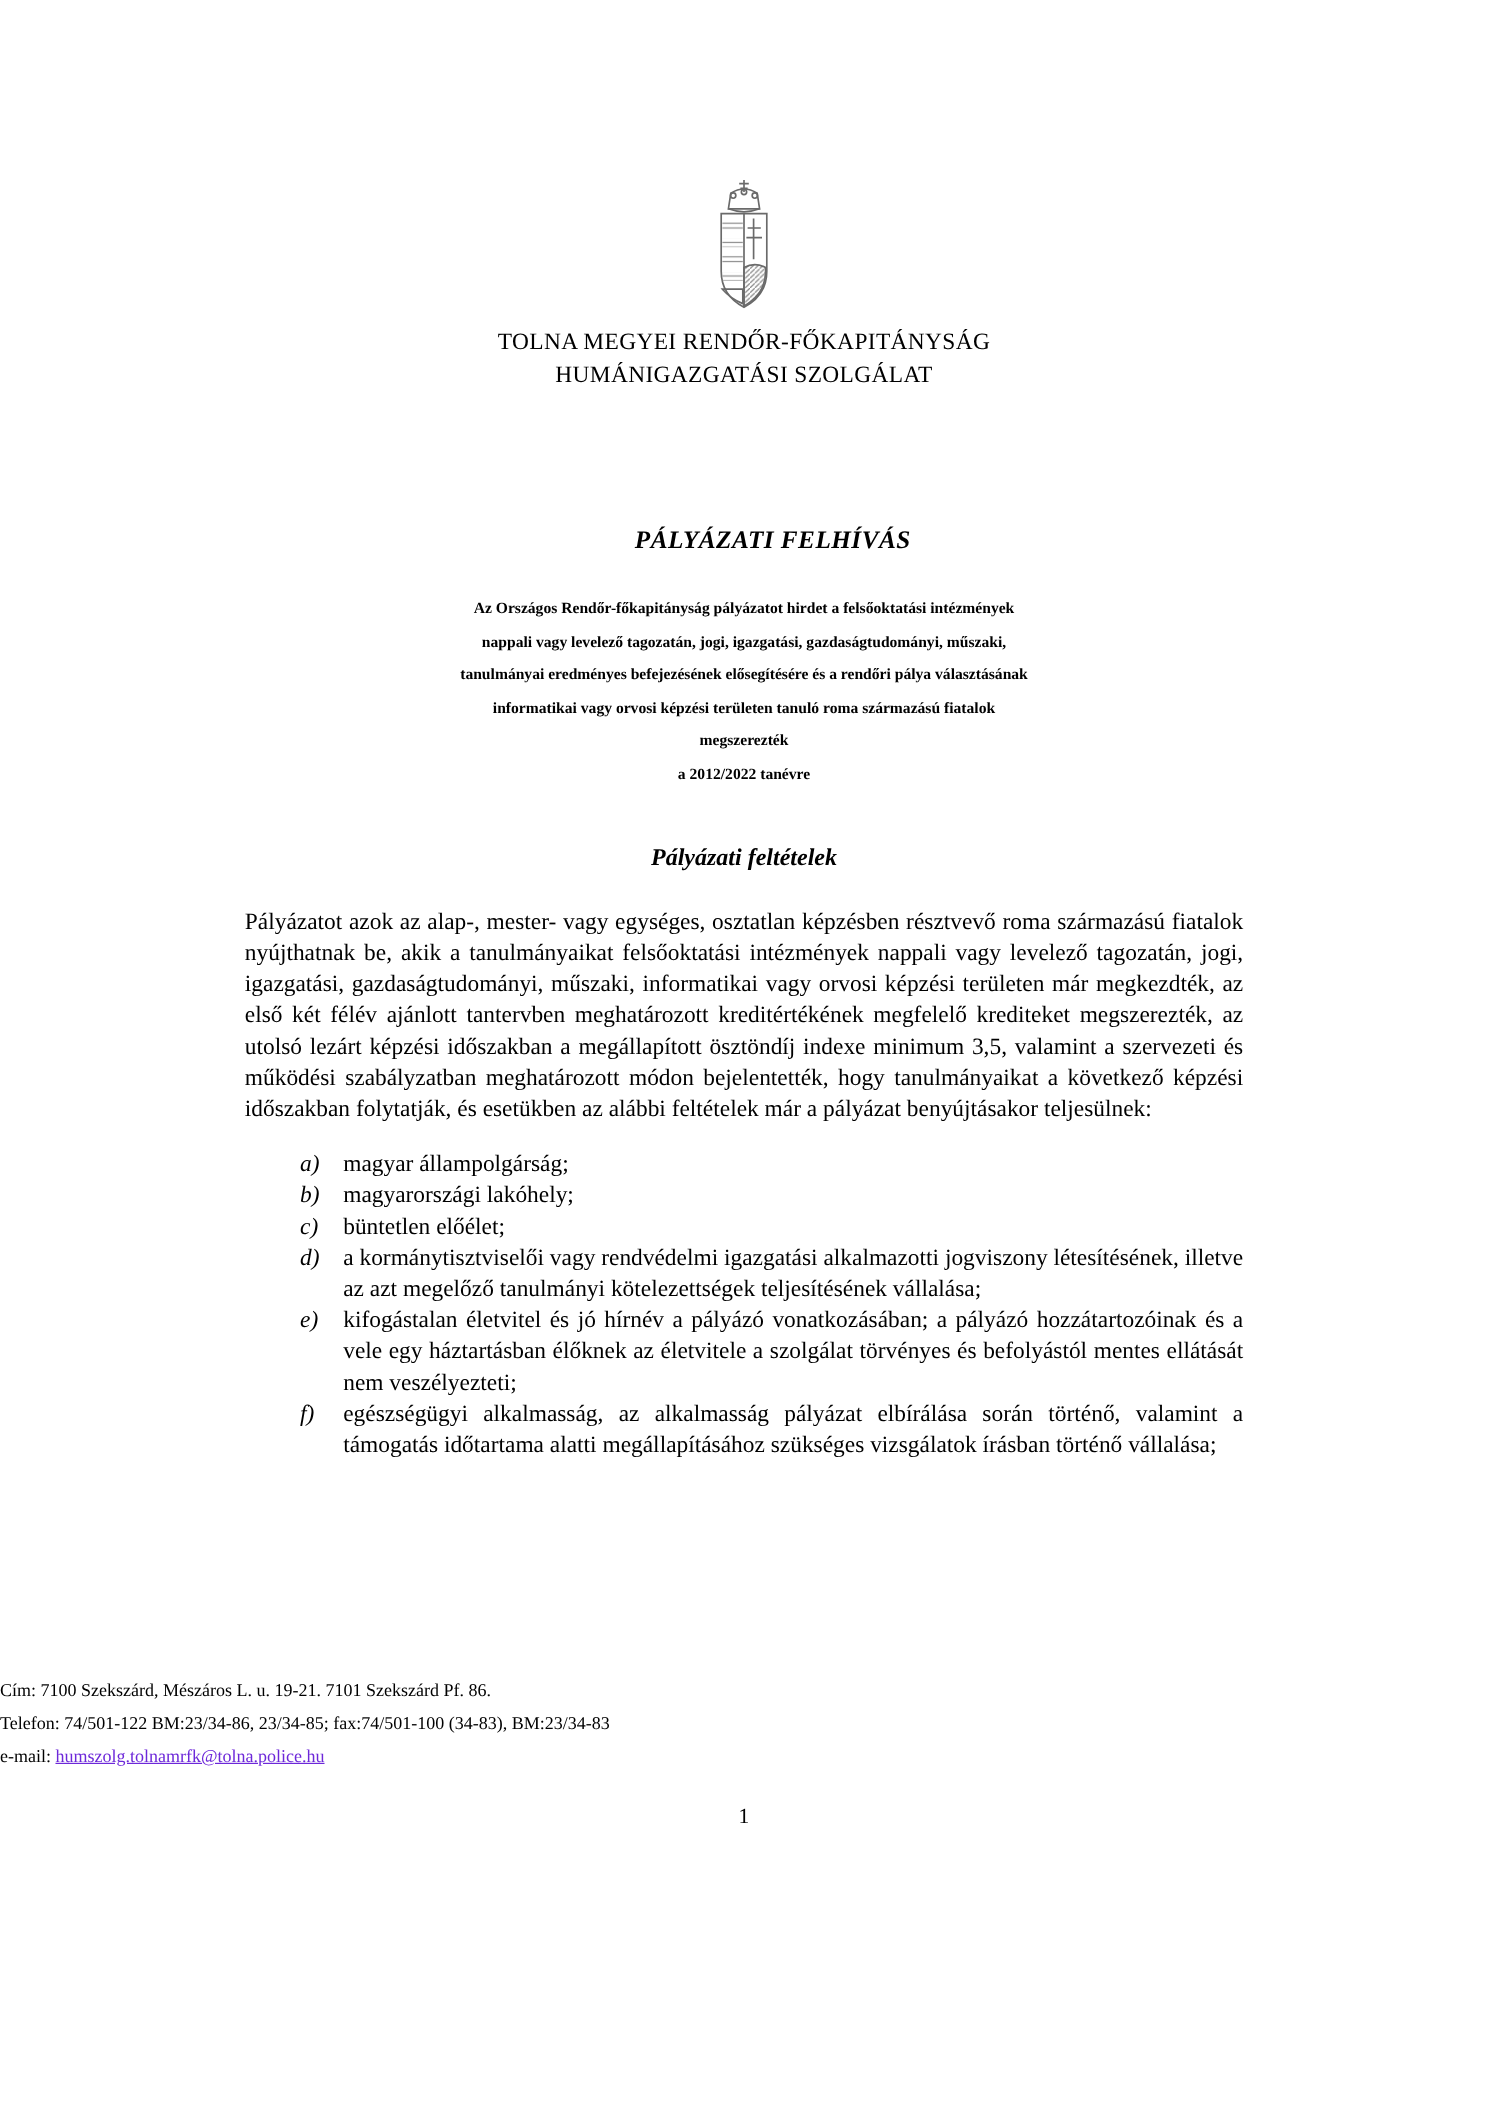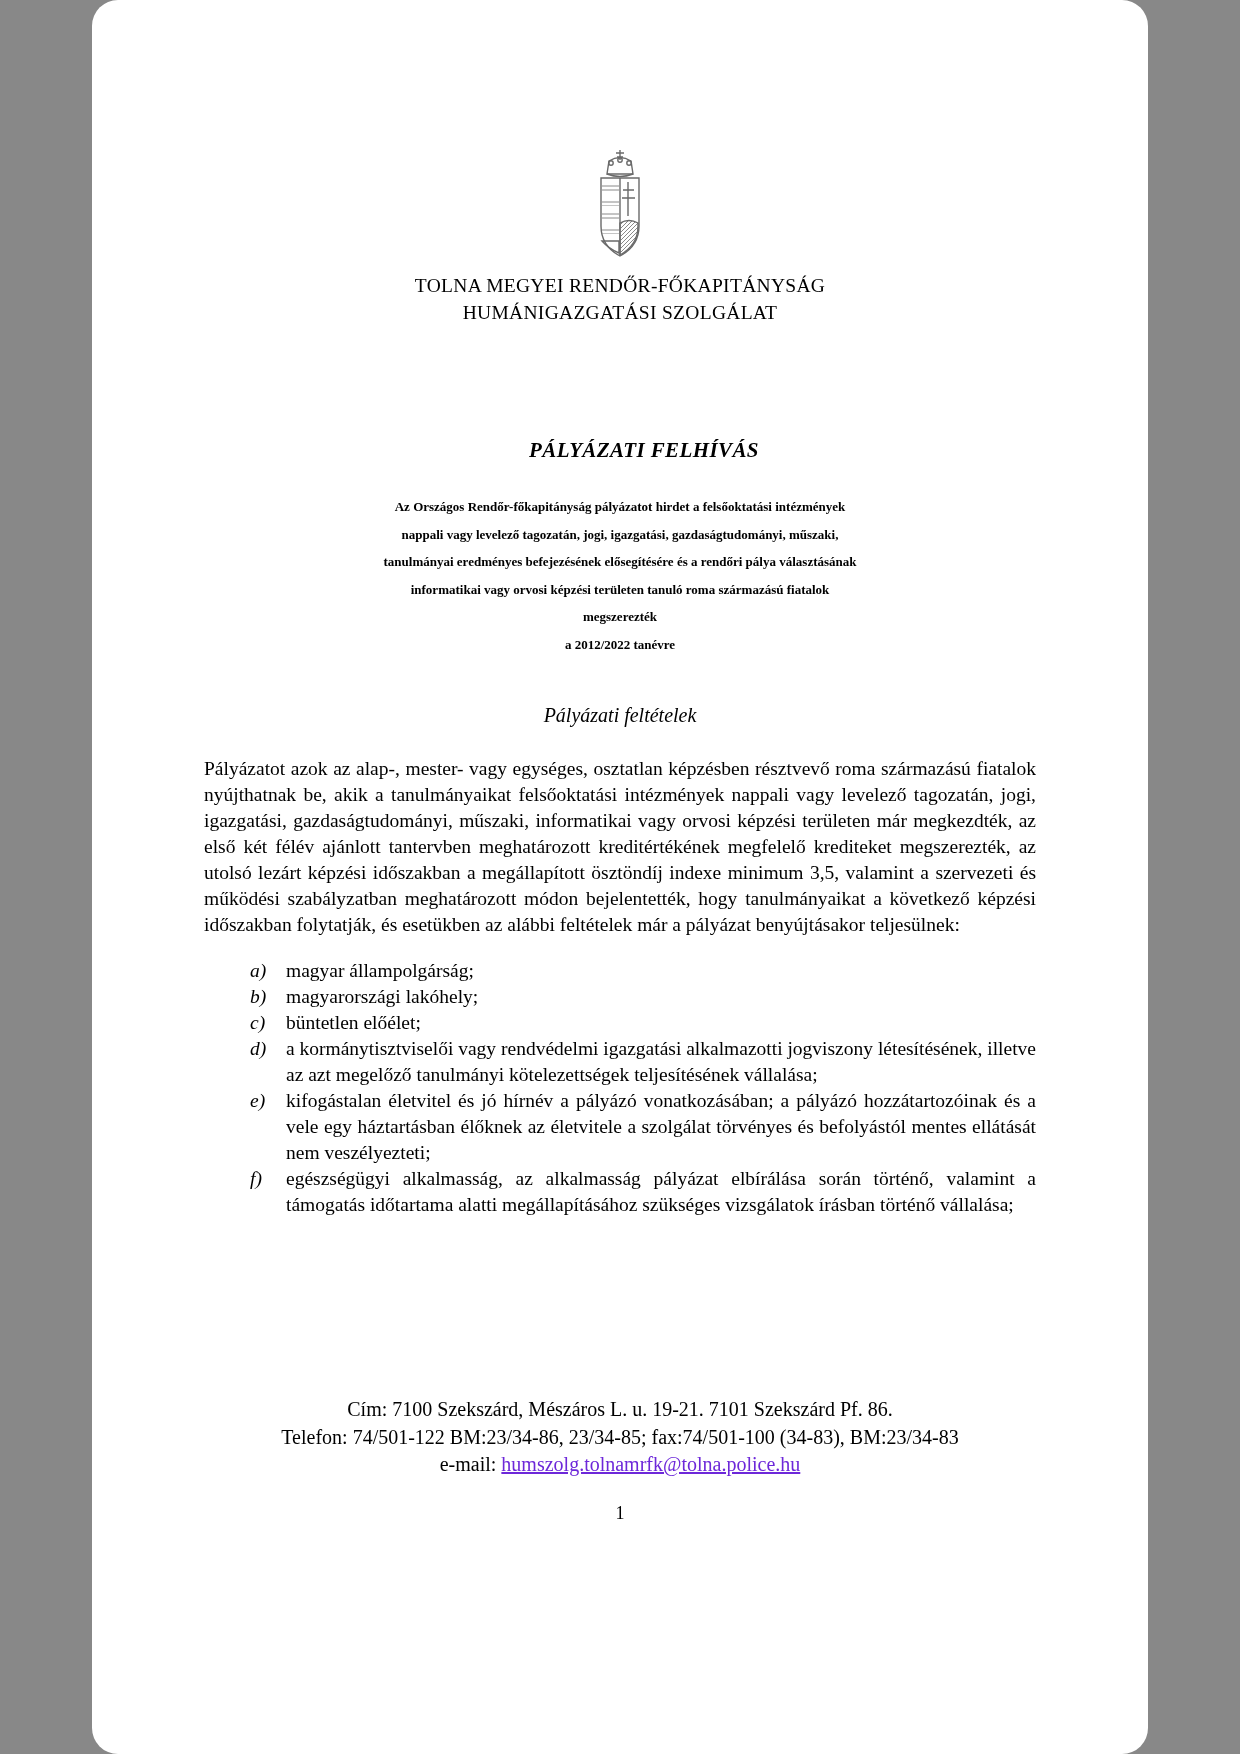--- a/index.html
+++ b/index.html
@@ -1,24 +1,23 @@
 <!DOCTYPE html>
 <html><head>
 <meta charset="utf-8">
 <style>
   html,body{margin:0;padding:0;background:#888;}
   .page{
     position:relative;
-    width:1056px;height:1754px;
+    width:1240px;height:1754px;
     margin:0 auto;
     background:#ffffff;
     font-family:"Liberation Serif","DejaVu Serif",serif;
     color:#000;
     overflow:hidden;
-    border-radius:26px;
   }
   .logo-wrap{
     padding-top:148px;
     display:flex;justify-content:center;
   }
   .org-header{
     text-align:center;
     font-size:19.5px;
     line-height:27px;
     margin-top:6px;
@@ -37,21 +36,21 @@
     margin:30px auto 0;
     width:960px;
     text-align:center;
     font-weight:bold;
     font-size:13px;
     line-height:27.5px;
   }
   .section-heading{
     text-align:center;
     font-size:20px;
-    font-weight:normal;
+    font-weight:bold;
     font-style:italic;
     margin-top:46px;
   }
   .body-col{
     width:832px;
     margin:18px auto;
     padding-left:0;
   }
   .intro{
     margin-top:29px;
@@ -74,22 +73,21 @@
     font-style:italic;
   }
   .cond-text{
     flex:1;
     text-align:justify;
   }
   .footer{
     position:absolute;
     left:0;right:0;
     top:1396px;
-    text-align:center;
-    font-size:20px;
+    font-size:15px;
     line-height:27.5px;
   }
   .footer a{
     text-decoration:underline;
   }
   .page-number{
     position:absolute;
     left:0;right:0;
     top:1503px;
     text-align:center;

